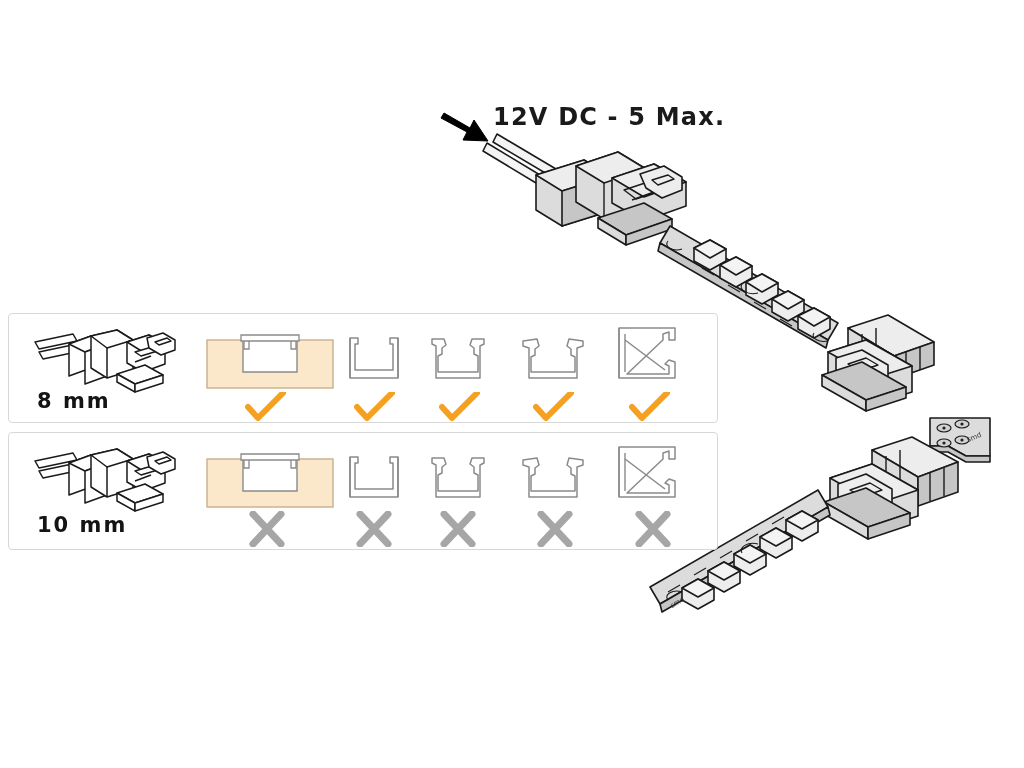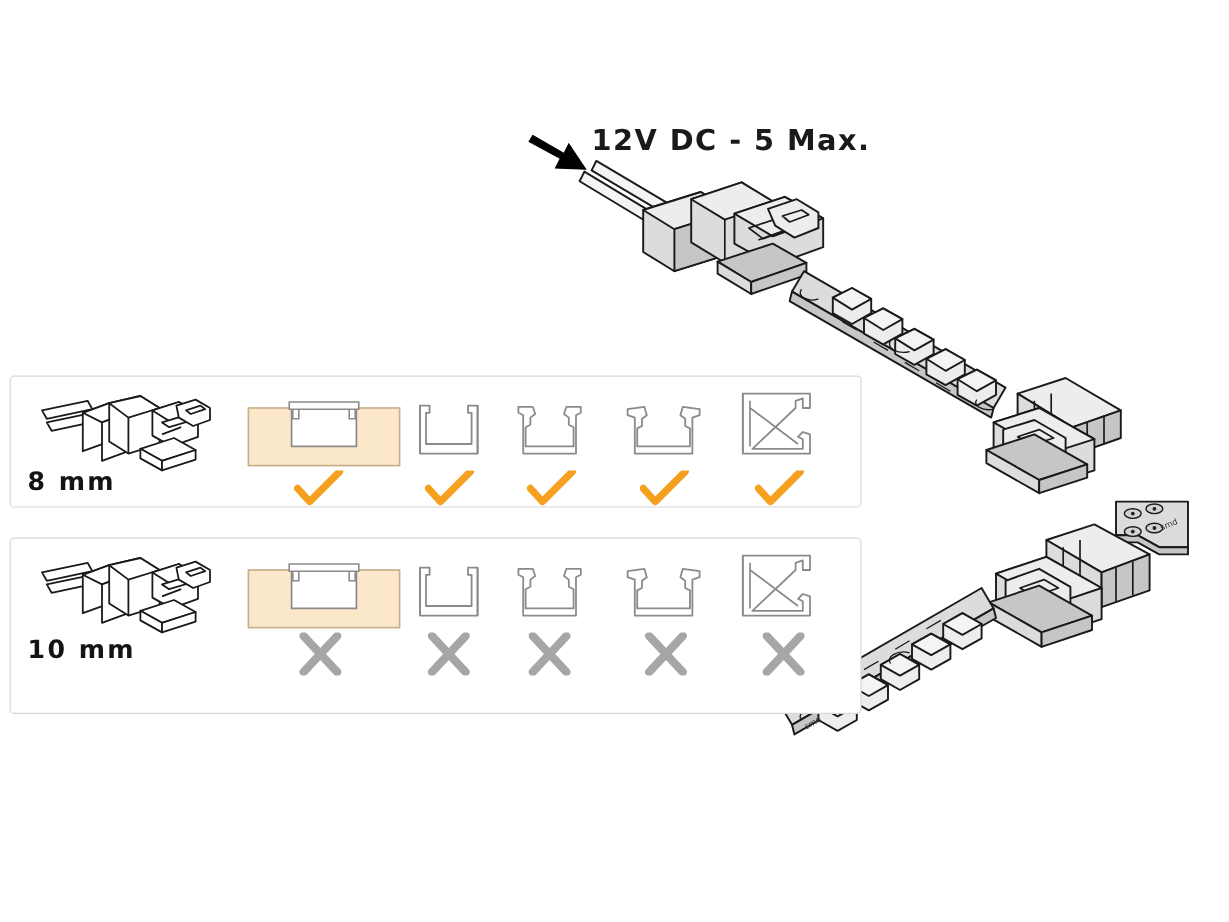--- a/index.html
+++ b/index.html
@@ -18,24 +18,24 @@
     letter-spacing:1.2px;white-space:nowrap;
   }
 
   
   .panel{
     position:absolute;left:8px;width:710px;
     border:1px solid #d8d8d8;border-radius:4px;background:#ffffff;
     box-sizing:border-box;
   }
   #panel-8mm{top:313px;height:110px;}
-  #panel-10mm{top:432px;height:147px;margin-top:16px;}
+  #panel-10mm{top:432px;height:118px;}
 
   .size-label{
-    position:absolute;left:14px;
+    position:absolute;left:28px;
     font-size:21px;font-weight:700;color:#141414;letter-spacing:2px;
     white-space:nowrap;
   }
   #label-8mm{top:75px;}
   #label-10mm{top:80px;}
 
   .conn-thumb{position:absolute;left:20px;top:8px;}
   .profile-cell{position:absolute;}
   .mark{position:absolute;}
 

